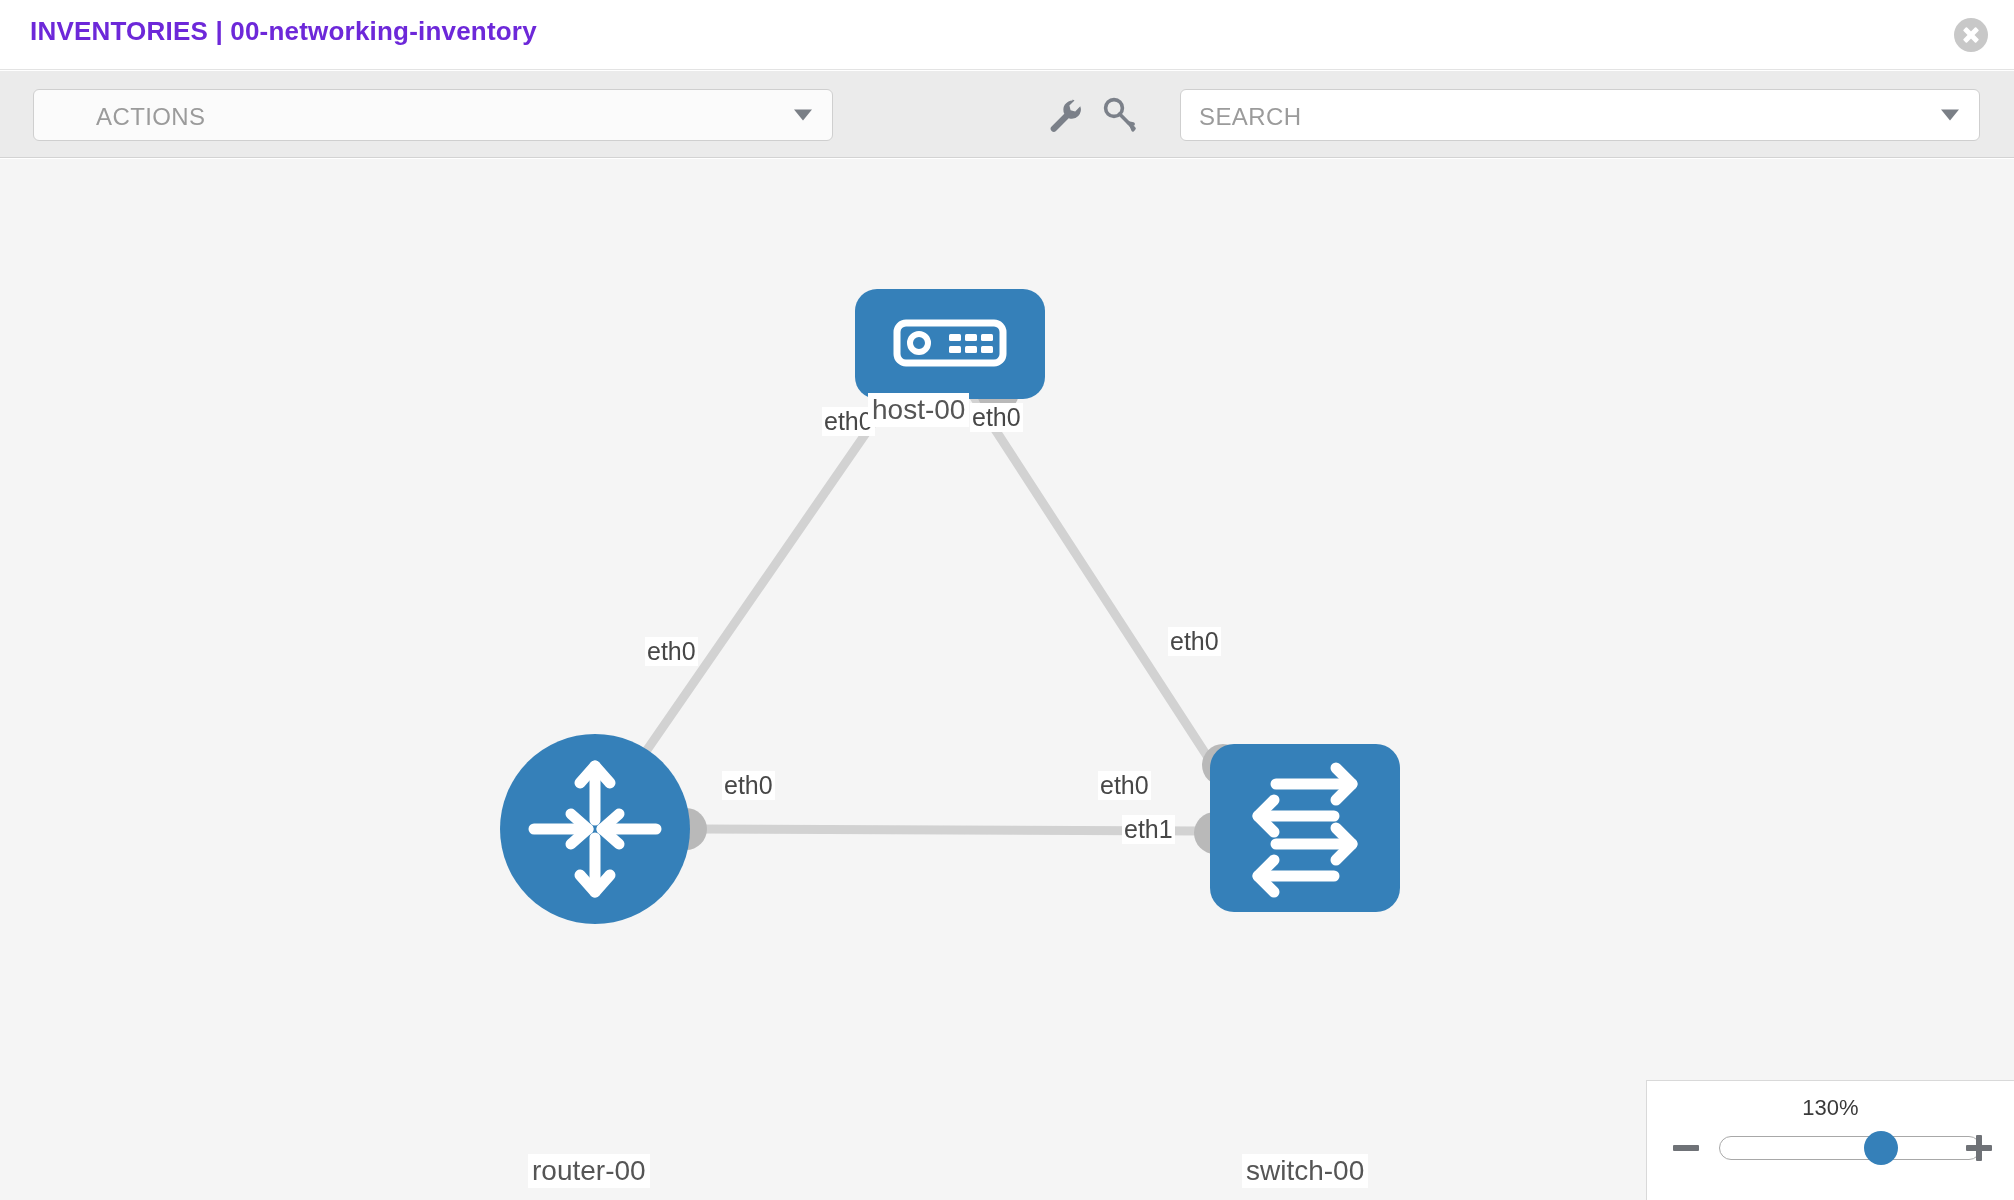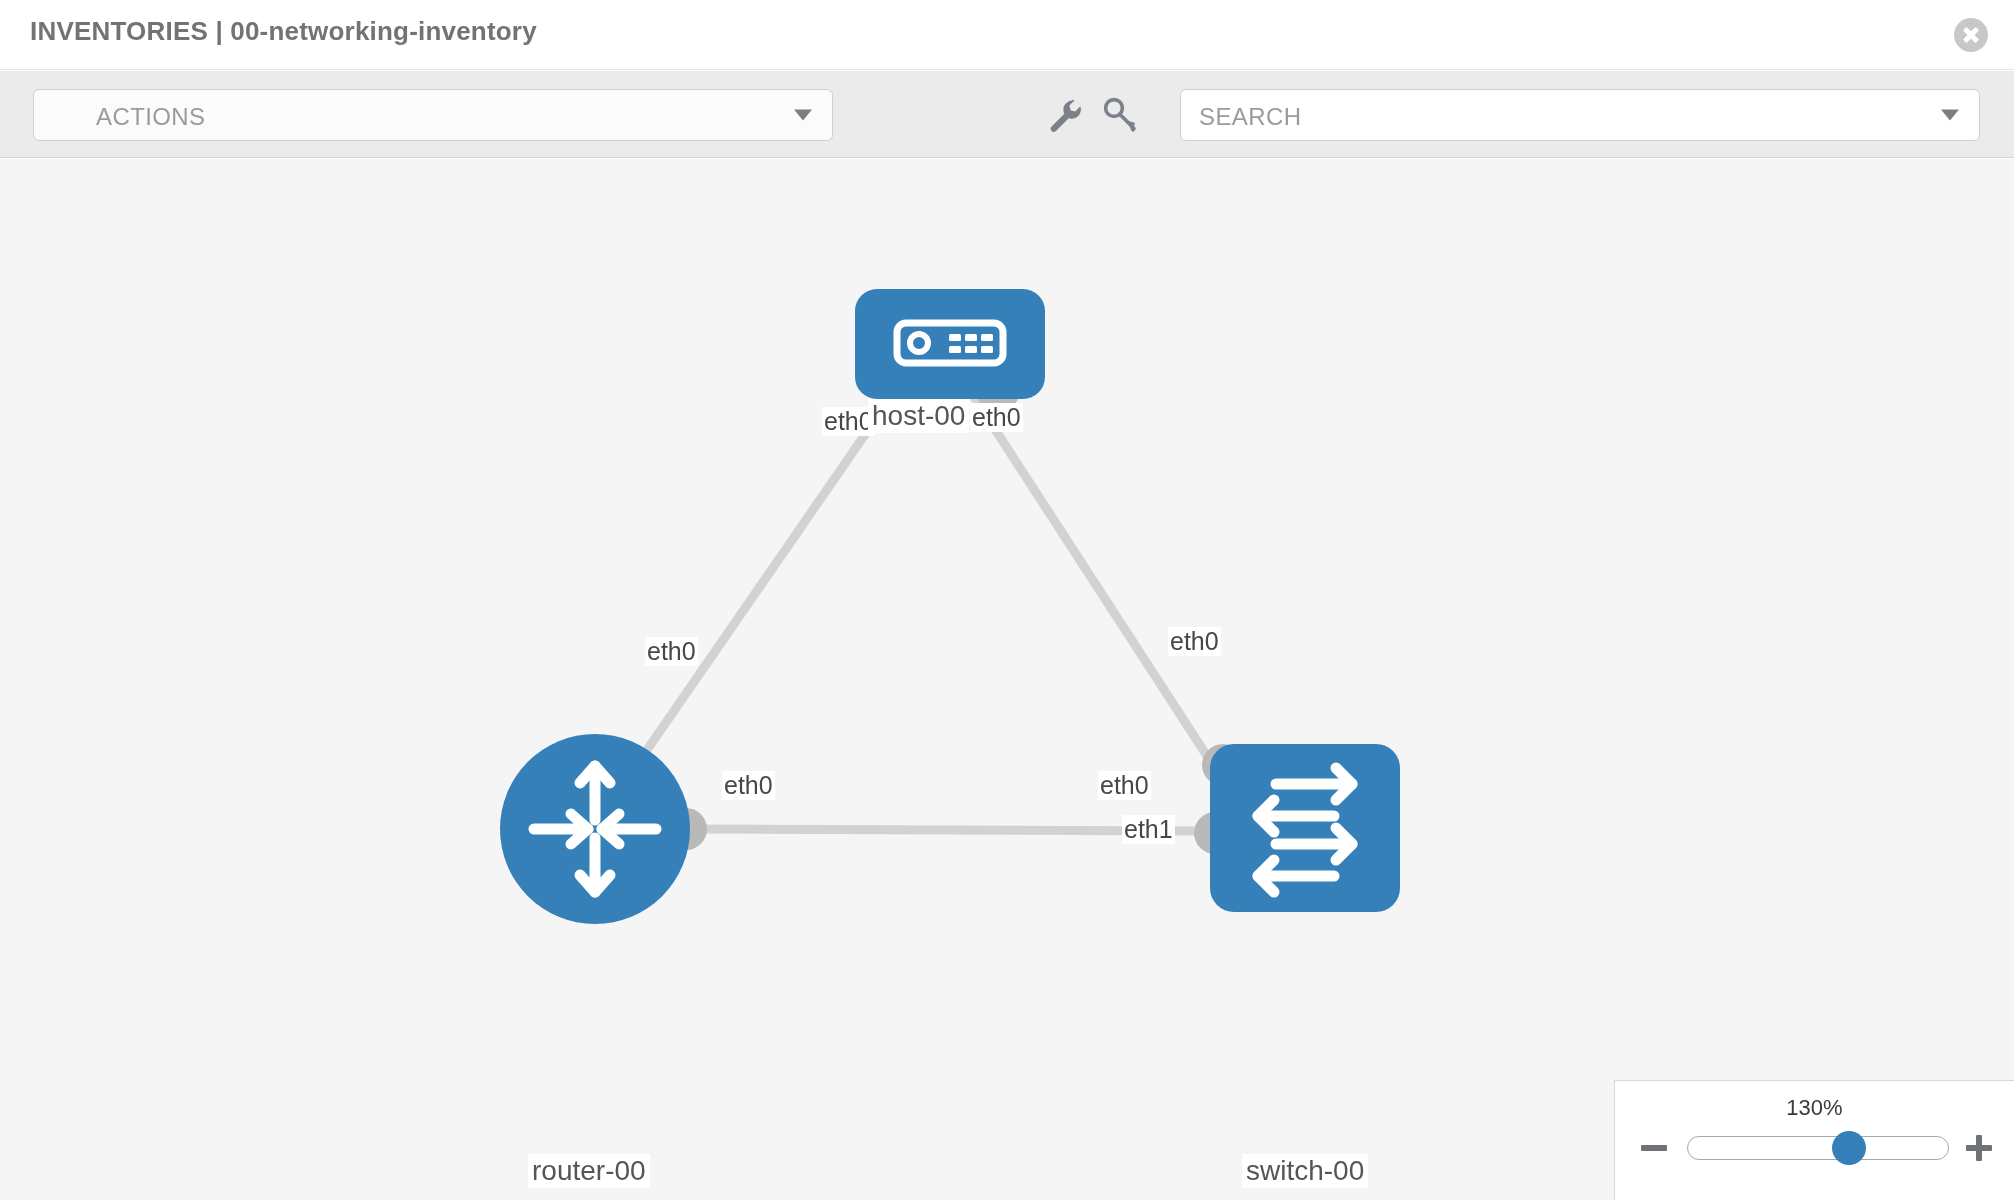--- a/index.html
+++ b/index.html
@@ -13,21 +13,21 @@
   
   .header {
     position: absolute; left: 0; top: 0;
     width: 2014px; height: 70px;
     background: #ffffff;
     border-bottom: 1px solid #e3e3e3;
   }
   .header-title {
     position: absolute; left: 30px; top: 16px;
     font-size: 26px; font-weight: bold;
-    color: #737373;
+    color: #6d28d9;
     letter-spacing: 0.2px;
     white-space: nowrap;
   }
   .close-btn {
     position: absolute; right: 26px; top: 18px;
     width: 34px; height: 34px;
     border-radius: 50%;
     background: #c8c8c8;
     cursor: pointer;
   }
@@ -137,21 +137,21 @@
     position: absolute;
     font-size: 25px; color: #474747;
     background: #ffffff;
     padding: 0 2px;
     white-space: nowrap;
   }
 
   
   .zoom-panel {
     position: absolute; right: 0; bottom: 0;
-    width: 400px; height: 120px;
+    width: 368px; height: 120px;
     background: #ffffff;
     border-left: 1px solid #d9d9d9;
     border-top: 1px solid #d9d9d9;
   }
   .zoom-level {
     position: absolute; left: 0; right: 0; top: 14px;
     text-align: center;
     font-size: 22px; color: #3a3a3a;
   }
   .zoom-minus, .zoom-plus {
@@ -289,21 +289,21 @@
   </div>
 
   <span class="iface-label" style="left:822px;  top:248px;">eth0</span>
   <span class="iface-label" style="left:970px;  top:244px;">eth0</span>
   <span class="iface-label" style="left:645px;  top:478px;">eth0</span>
   <span class="iface-label" style="left:1168px; top:468px;">eth0</span>
   <span class="iface-label" style="left:722px;  top:612px;">eth0</span>
   <span class="iface-label" style="left:1098px; top:612px;">eth0</span>
   <span class="iface-label" style="left:1122px; top:612px;margin-top:44px;">eth1</span>
 
-  <span class="node-label" style="left:868px;  top:240px;">host-00</span>
+  <span class="node-label" style="left:868px;  top:234px;">host-00</span>
   <span class="node-label" style="left:528px;  top:995px;text-align:right;">router-00</span>
   <span class="node-label" style="left:1242px; top:995px;">switch-00</span>
 
   <div class="zoom-panel">
     <div class="zoom-level">130%</div>
     <div class="zoom-minus">
         <span class="bar"></span>
       </div>
     <div class="zoom-track">
       <span class="zoom-handle" style="left:62%;"></span>

